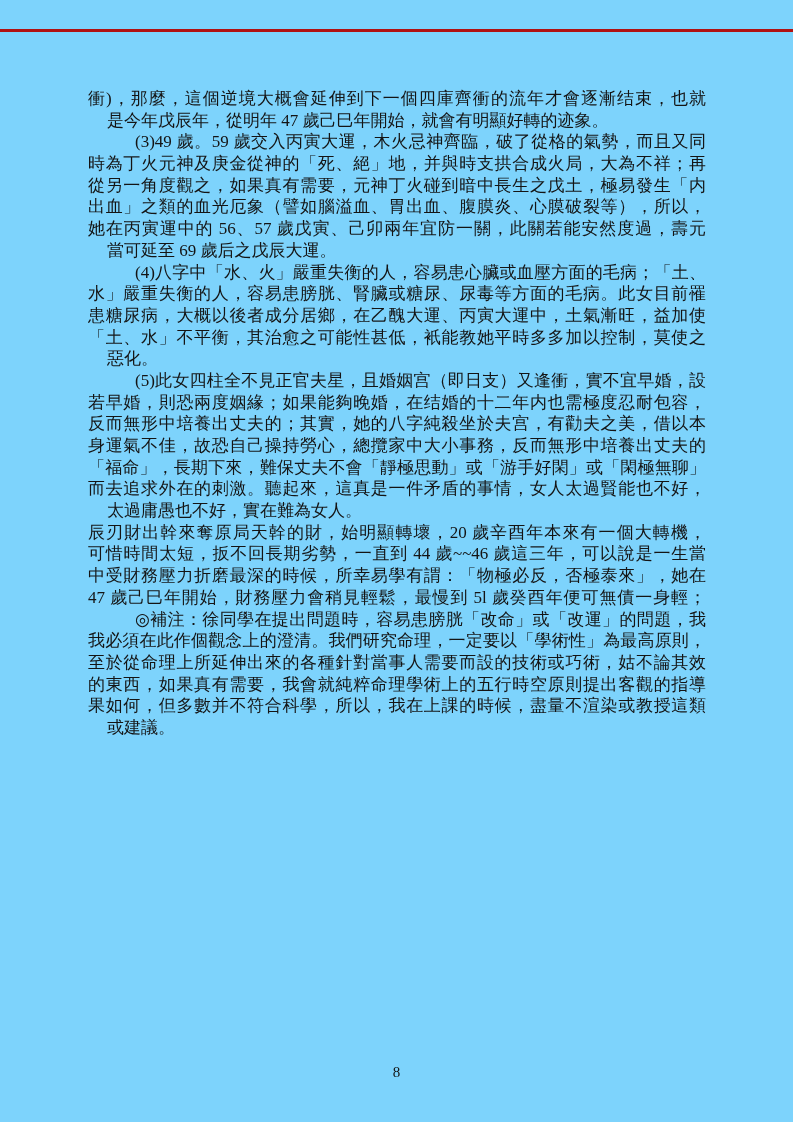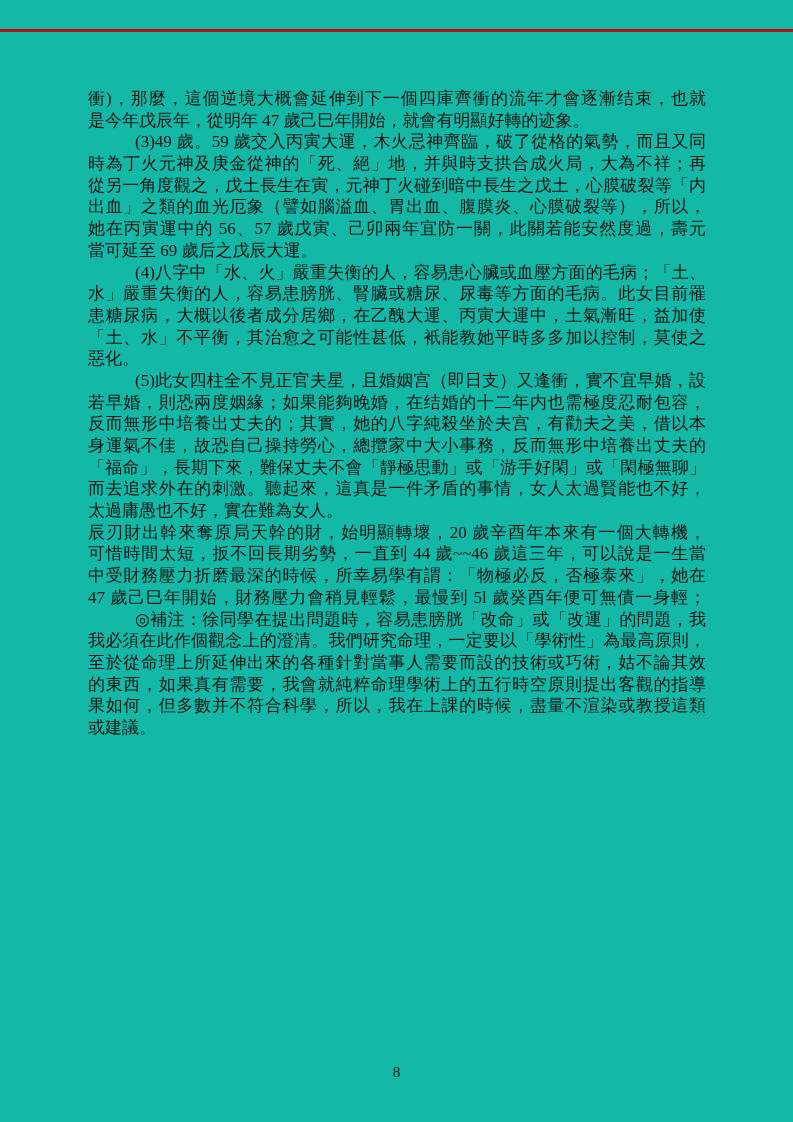--- a/index.html
+++ b/index.html
@@ -4,21 +4,21 @@
 <style>
   html, body {
     margin: 0;
     padding: 0;
     background: #ffffff;
   }
   .page {
     position: relative;
     width: 793px;
     height: 1122px;
-    background: #14b8a6;
+    background: #7dd3fc;
     overflow: hidden;
     font-family: "Liberation Serif", "DejaVu Serif", serif;
     color: #141414;
   }
   .top-rule {
     position: absolute;
     top: 29px;
     left: 0;
     width: 793px;
     height: 3px;
@@ -37,20 +37,21 @@
     height: 21.7px;
     overflow: hidden;
     text-align: justify;
     text-align-last: justify;
     
     text-justify: inter-ideograph;
     white-space: normal;
   }
   .line.last {
     text-align-last: left;
+    margin-left: 19px;
   }
   .line.indent {
     padding-left: 47px;
   }
   .pageno {
     position: absolute;
     top: 1063px;
     left: 0;
     width: 793px;
     text-align: center;
@@ -62,21 +63,21 @@
 </head>
 <body>
 
 <div class="page">
   <div class="top-rule"></div>
   <main class="textblock">
       <div class="line">衝)，那麼，這個逆境大概會延伸到下一個四庫齊衝的流年才會逐漸结束，也就</div>
       <div class="line last">是今年戊辰年，從明年 47 歲己巳年開始，就會有明顯好轉的迹象。</div>
       <div class="line indent">(3)49 歲。59 歲交入丙寅大運，木火忌神齊臨，破了從格的氣勢，而且又同</div>
       <div class="line">時為丁火元神及庚金從神的「死、絕」地，并與時支拱合成火局，大為不祥；再</div>
-      <div class="line">從另一角度觀之，戊土長生在寅，元神丁火碰到暗中長生之戊土，心膜破裂等「内</div>
+      <div class="line">從另一角度觀之，如果真有需要，元神丁火碰到暗中長生之戊土，極易發生「内</div>
       <div class="line">出血」之類的血光厄象（譬如腦溢血、胃出血、腹膜炎、心膜破裂等），所以，</div>
       <div class="line">她在丙寅運中的 56、57 歲戊寅、己卯兩年宜防一關，此關若能安然度過，壽元</div>
       <div class="line last">當可延至 69 歲后之戊辰大運。</div>
       <div class="line indent">(4)八字中「水、火」嚴重失衡的人，容易患心臟或血壓方面的毛病；「土、</div>
       <div class="line">水」嚴重失衡的人，容易患膀胱、腎臟或糖尿、尿毒等方面的毛病。此女目前罹</div>
       <div class="line">患糖尿病，大概以後者成分居鄉，在乙醜大運、丙寅大運中，土氣漸旺，益加使</div>
       <div class="line">「土、水」不平衡，其治愈之可能性甚低，衹能教她平時多多加以控制，莫使之</div>
       <div class="line last">惡化。</div>
       <div class="line indent">(5)此女四柱全不見正官夫星，且婚姻宫（即日支）又逢衝，實不宜早婚，設</div>
       <div class="line">若早婚，則恐兩度姻緣；如果能夠晚婚，在结婚的十二年内也需極度忍耐包容，</div>

